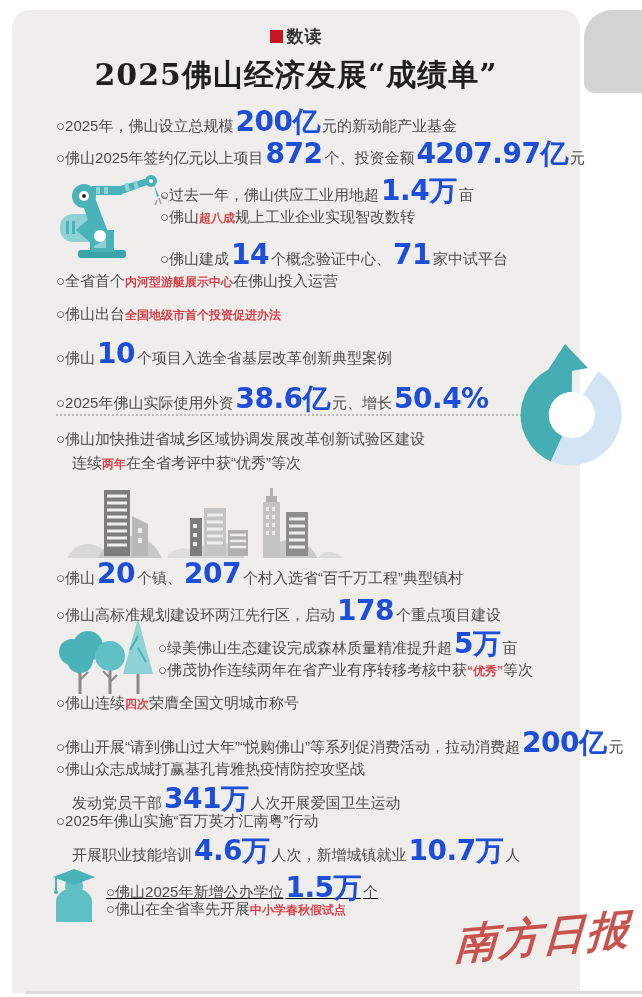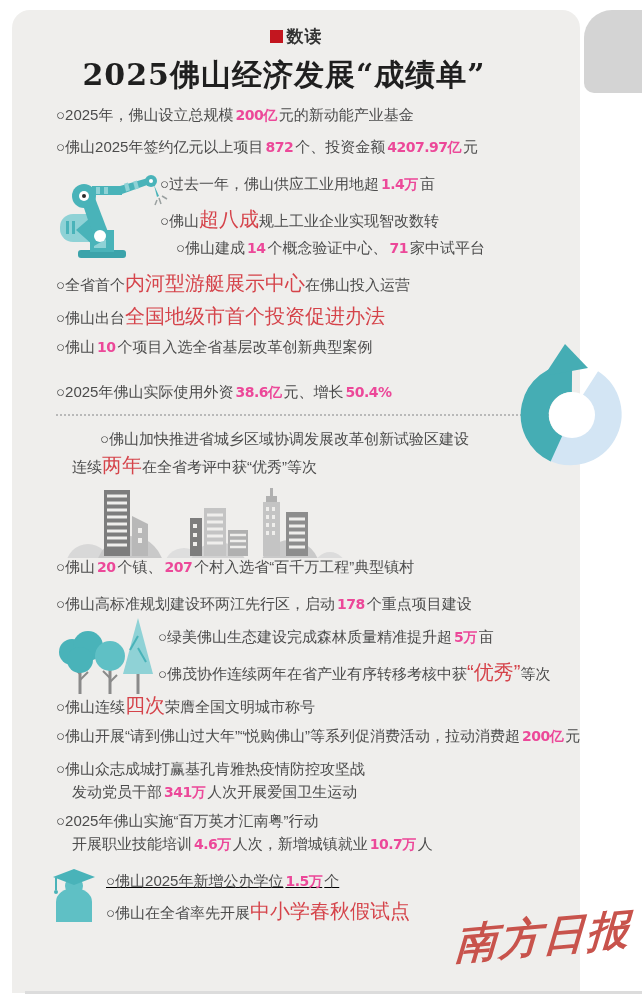--- a/index.html
+++ b/index.html
@@ -8,29 +8,29 @@
   .card{position:absolute;left:12px;top:10px;width:568px;height:983px;
         background:#efeeec;border-radius:18px 18px 0 0;}
   .corner-tab{position:absolute;left:584px;top:10px;width:58px;height:83px;
         background:#d4d4d4;border-radius:28px 0 0 10px;}
   .bottom-line{position:absolute;left:25px;top:991px;width:617px;height:3px;background:#dcdcdc;}
 
   .kicker{position:absolute;left:12px;top:28px;width:568px;text-align:center;line-height:1;}
   .kicker .sq{display:inline-block;width:13px;height:13px;background:#c3161f;
         vertical-align:-1px;margin-right:4px;}
   .kicker .tag{font-size:17px;font-weight:bold;color:#333333;letter-spacing:1px;}
-  .title{position:absolute;left:0;top:55px;width:568px;text-align:center;
+  .title{position:absolute;left:12px;top:55px;width:568px;text-align:center;
         font-family:"DejaVu Serif","Liberation Serif",serif;font-weight:bold;
         font-size:30px;color:#1f1f1f;letter-spacing:1px;}
 
   .row{position:absolute;white-space:nowrap;line-height:1.05;}
   .seg-t{font-size:15px;color:#4c4c4c;}
-  .seg-n{font-size:14px;font-weight:bold;color:#ec4899;letter-spacing:-0.5px;padding:0 2px;
+  .seg-n{font-size:28px;font-weight:bold;color:#1d4ed8;letter-spacing:-0.5px;padding:0 2px;
          font-family:"DejaVu Sans","Liberation Sans",sans-serif;}
-  .seg-r{font-size:20px;font-weight:normal;color:#d5434a;}
+  .seg-r{font-size:12px;font-weight:bold;color:#d5434a;}
 
   .dotted{position:absolute;left:56px;top:414px;width:498px;height:0;
          border-top:2px dotted #b9b9b9;}
 
   .icon-abs{position:absolute;line-height:0;}
   .logo{position:absolute;left:444px;top:916px;width:198px;text-align:center;}
   .logo .name{display:inline-block;font-family:"DejaVu Serif","Liberation Serif",serif;
         font-weight:bold;font-style:italic;font-size:42px;color:#c8534c;
         transform:rotate(-5deg) skewX(-8deg);letter-spacing:2px;line-height:1;}
   .logo .url{display:block;margin-top:2px;font-size:16px;font-weight:bold;color:#a2a2a2;
@@ -177,26 +177,26 @@
       <circle cx="6" cy="24" r="2" fill="#49b3b9"></circle>
       <path d="M6 34 a18 14 0 0 1 36 0 v20 h-36 Z" fill="#5fc0c5"></path>
     </svg>
   </div>
 
   <div>
       <div class="row" style="left: 56px; top: 107px;"><span class="seg-t">○2025年，佛山设立总规模</span><span class="seg-n">200亿</span><span class="seg-t">元的新动能产业基金</span></div>
       <div class="row" style="left: 56px; top: 139px;"><span class="seg-t">○佛山2025年签约亿元以上项目</span><span class="seg-n">872</span><span class="seg-t">个、投资金额</span><span class="seg-n">4207.97亿</span><span class="seg-t">元</span></div>
       <div class="row" style="left: 160px; top: 176px;"><span class="seg-t">○过去一年，佛山供应工业用地超</span><span class="seg-n">1.4万</span><span class="seg-t">亩</span></div>
       <div class="row" style="left: 160px; top: 209px;"><span class="seg-t">○佛山</span><span class="seg-r">超八成</span><span class="seg-t">规上工业企业实现智改数转</span></div>
-      <div class="row" style="left: 176px; top: 240px;"><span class="seg-t">○佛山建成</span><span class="seg-n">14</span><span class="seg-t">个概念验证中心、</span><span class="seg-n">71</span><span class="seg-t">家中试平台</span></div>
+      <div class="row" style="left: 160px; top: 240px;"><span class="seg-t">○佛山建成</span><span class="seg-n">14</span><span class="seg-t">个概念验证中心、</span><span class="seg-n">71</span><span class="seg-t">家中试平台</span></div>
       <div class="row" style="left: 56px; top: 273px;"><span class="seg-t">○全省首个</span><span class="seg-r">内河型游艇展示中心</span><span class="seg-t">在佛山投入运营</span></div>
       <div class="row" style="left: 56px; top: 306px;"><span class="seg-t">○佛山出台</span><span class="seg-r">全国地级市首个投资促进办法</span></div>
       <div class="row" style="left: 56px; top: 339px;"><span class="seg-t">○佛山</span><span class="seg-n">10</span><span class="seg-t">个项目入选全省基层改革创新典型案例</span></div>
       <div class="row" style="left: 56px; top: 384px;"><span class="seg-t">○2025年佛山实际使用外资</span><span class="seg-n">38.6亿</span><span class="seg-t">元、增长</span><span class="seg-n">50.4%</span></div>
-      <div class="row" style="left: 56px; top: 431px; margin-left: 44px;"><span class="seg-t">○佛山加快推进省城乡区域协调发展改革创新试验区建设</span></div>
+      <div class="row" style="left: 56px; top: 431px;"><span class="seg-t">○佛山加快推进省城乡区域协调发展改革创新试验区建设</span></div>
       <div class="row" style="left: 72px; top: 455px;"><span class="seg-t">连续</span><span class="seg-r">两年</span><span class="seg-t">在全省考评中获“优秀”等次</span></div>
       <div class="row" style="left: 56px; top: 559px;"><span class="seg-t">○佛山</span><span class="seg-n">20</span><span class="seg-t">个镇、</span><span class="seg-n">207</span><span class="seg-t">个村入选省“百千万工程”典型镇村</span></div>
       <div class="row" style="left: 56px; top: 596px;"><span class="seg-t">○佛山高标准规划建设环两江先行区，启动</span><span class="seg-n">178</span><span class="seg-t">个重点项目建设</span></div>
       <div class="row" style="left: 158px; top: 629px;"><span class="seg-t">○绿美佛山生态建设完成森林质量精准提升超</span><span class="seg-n">5万</span><span class="seg-t">亩</span></div>
       <div class="row" style="left: 158px; top: 662px;"><span class="seg-t">○佛茂协作连续两年在省产业有序转移考核中获</span><span class="seg-r">“优秀”</span><span class="seg-t">等次</span></div>
       <div class="row" style="left: 56px; top: 695px;"><span class="seg-t">○佛山连续</span><span class="seg-r">四次</span><span class="seg-t">荣膺全国文明城市称号</span></div>
       <div class="row" style="left: 56px; top: 728px;"><span class="seg-t">○佛山开展“请到佛山过大年”“悦购佛山”等系列促消费活动，拉动消费超</span><span class="seg-n">200亿</span><span class="seg-t">元</span></div>
       <div class="row" style="left: 56px; top: 761px;"><span class="seg-t">○佛山众志成城打赢基孔肯雅热疫情防控攻坚战</span></div>
       <div class="row" style="left: 72px; top: 784px; text-align: center;"><span class="seg-t">发动党员干部</span><span class="seg-n">341万</span><span class="seg-t">人次开展爱国卫生运动</span></div>
       <div class="row" style="left: 56px; top: 813px;"><span class="seg-t">○2025年佛山实施“百万英才汇南粤”行动</span></div>

